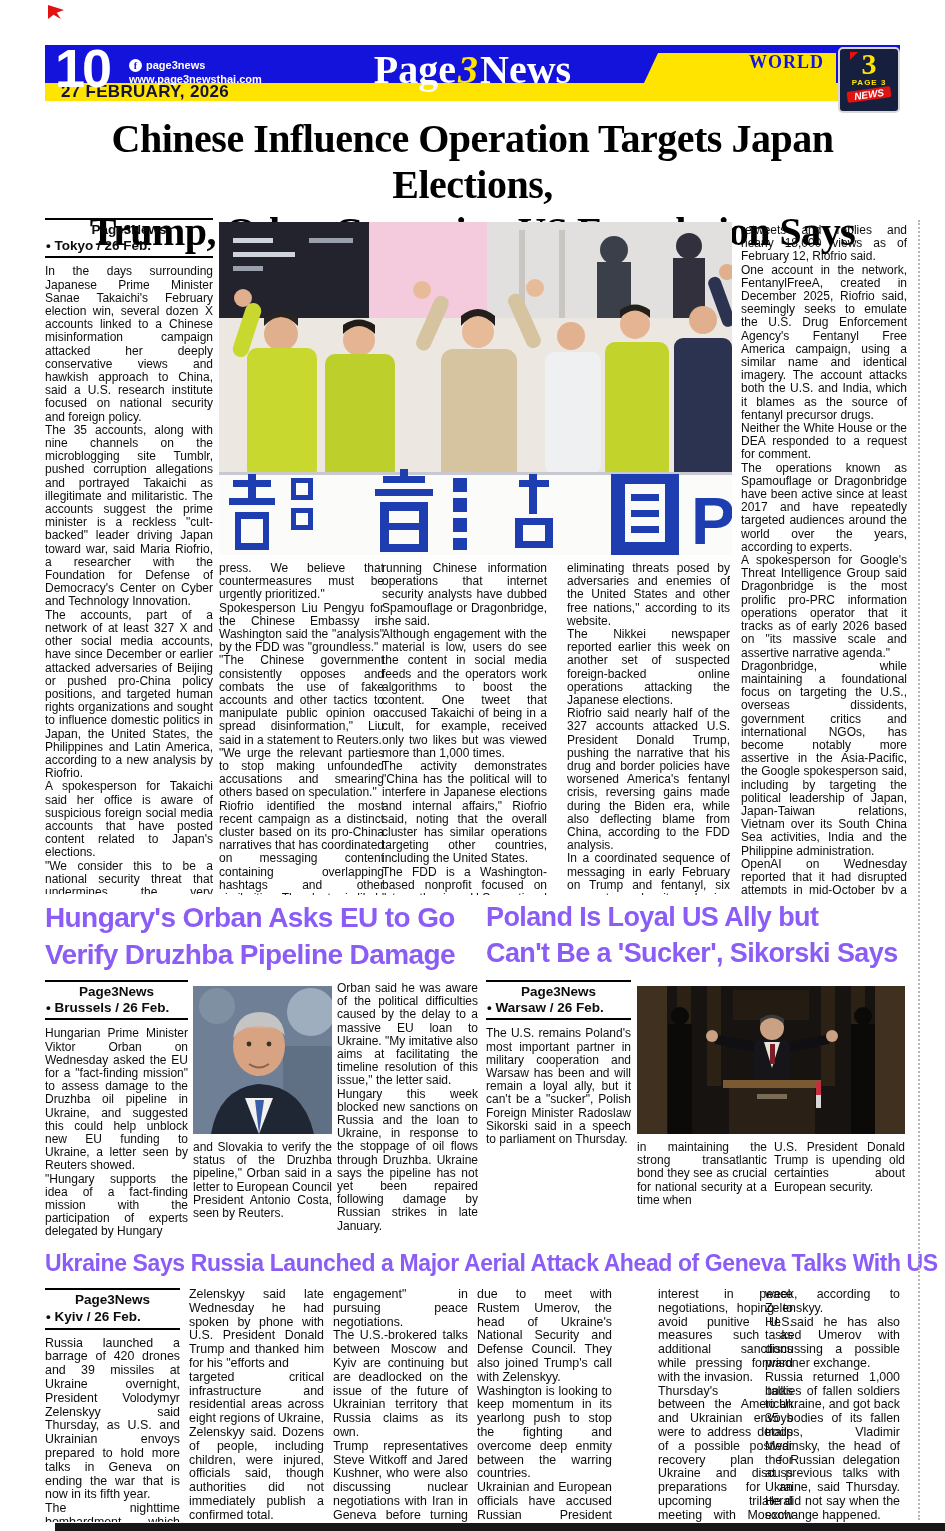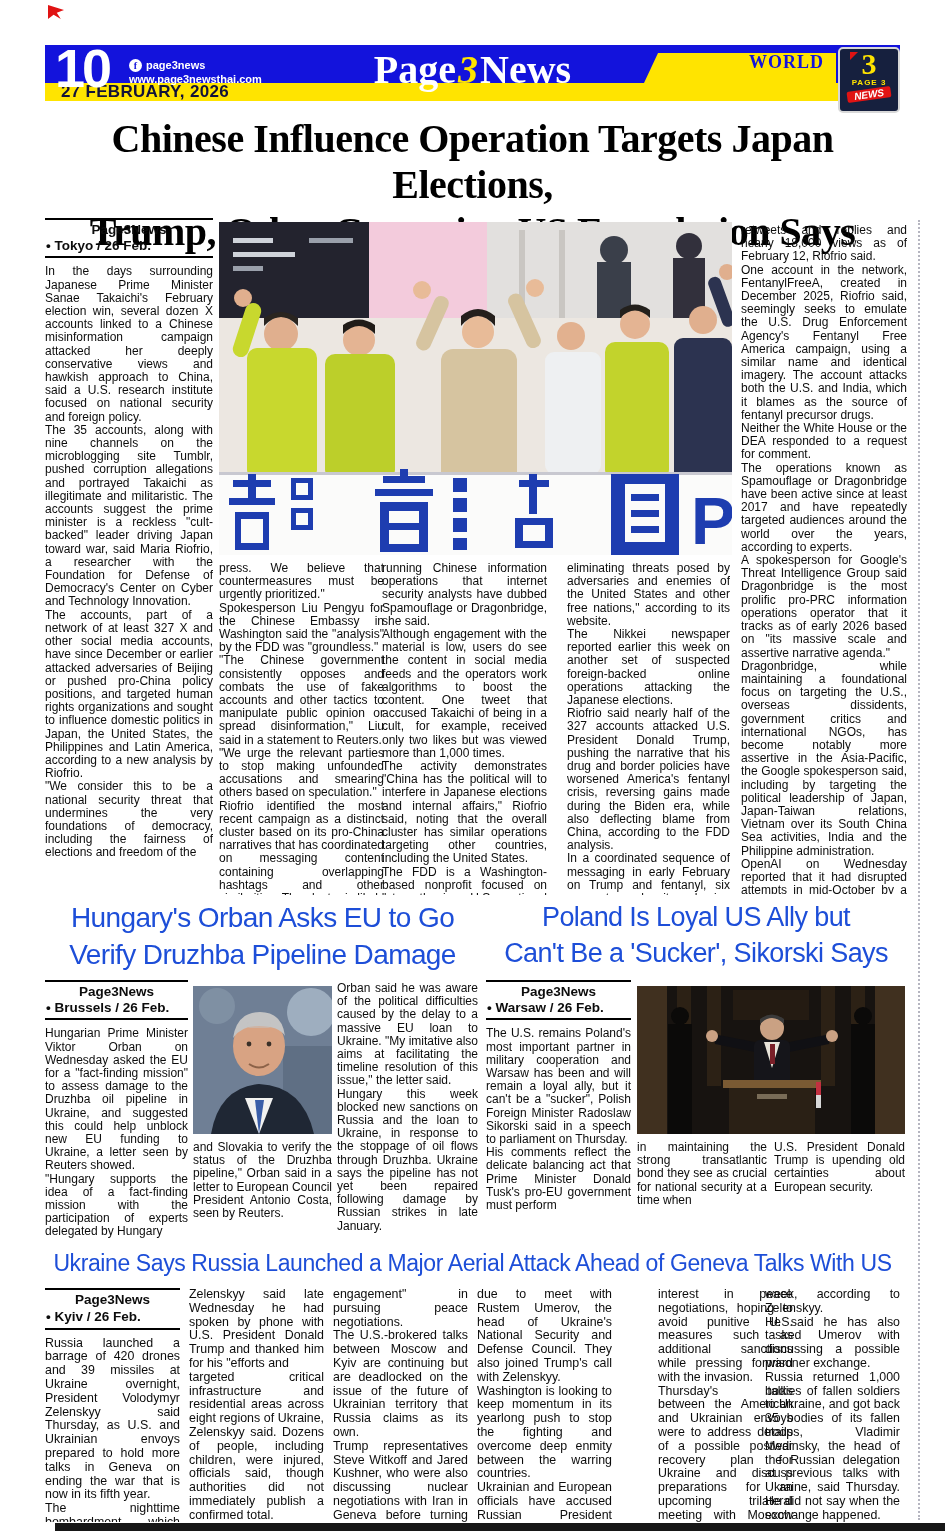--- a/index.html
+++ b/index.html
@@ -34,21 +34,21 @@
   .logo-news { margin:2px auto 0; width:44px; background:var(--news-red,#e01313); color:#fff;
                font-style:italic; font-weight:bold; font-size:10px; transform:rotate(-8deg); border-radius:2px; }
   .date-strip { height:18px; background:var(--accent-yellow,#ffe400); }
   .date-strip span { margin-left:16px; font-size:17px; font-weight:bold; color:#12123a;
                      line-height:18px; display:inline-block; letter-spacing:0.3px; }
 
   
   .lead-headline { position:absolute; left:45px; top:116px; width:855px; text-align:center;
                    font-family:"Liberation Serif", serif; font-weight:bold; font-size:40px;
                    line-height:1.16; color:#000; white-space:pre-line; letter-spacing:-0.5px; }
-  .sub-headline { position:absolute; text-align:center; font-weight:normal; color:#1d4ed8;
+  .sub-headline { position:absolute; font-weight:bold; color:#8b5cf6;
                   font-size:28px; line-height:1.32; white-space:pre-line; letter-spacing:-0.6px; }
   .h-hu { left:45px; top:900px; width:435px; }
   .h-pl { left:486px; top:900px; width:420px; font-size:27px; }
   .h-uk { left:45px; top:1248px; width:855px; font-size:23px; white-space:nowrap; letter-spacing:-0.4px; }
 
   
   .col { position:absolute; overflow:hidden; text-align:justify; font-size:12px; line-height:13.2px; color:#0c0c0c; }
   .col p { margin:0; }
   .col-lg { font-size:12.4px; line-height:13.8px; }
   .byline { border-top:2px solid #000; border-bottom:2px solid #000; padding:3px 1px 4px; margin-bottom:7px;
@@ -126,20 +126,21 @@
 
   <div class="col c-lead-1">
     <div class="byline">
       <span class="b-brand">Page3News</span>
       <span class="b-date">• Tokyo / 26 Feb.</span>
     </div>
     <div>
         <p>In the days surrounding Japanese Prime Minister Sanae Takaichi's February election win, several dozen X accounts linked to a Chinese misinformation campaign attacked her deeply conservative views and hawkish approach to China, said a U.S. research institute focused on national security and foreign policy.</p>
         <p>The 35 accounts, along with nine channels on the microblogging site Tumblr, pushed corruption allegations and portrayed Takaichi as illegitimate and militaristic. The accounts suggest the prime minister is a reckless "cult-backed" leader driving Japan toward war, said Maria Riofrio, a researcher with the Foundation for Defense of Democracy's Center on Cyber and Technology Innovation.</p>
         <p>The accounts, part of a network of at least 327 X and other social media accounts, have since December or earlier attacked adversaries of Beijing or pushed pro-China policy positions, and targeted human rights organizations and sought to influence domestic politics in Japan, the United States, the Philippines and Latin America, according to a new analysis by Riofrio.</p>
+        <p>A spokesperson for Takaichi said her office is aware of suspicious foreign social media accounts that have posted content related to Japan's elections.</p>
         <p>"We consider this to be a national security threat that undermines the very foundations of democracy, including the fairness of elections and freedom of the</p>
       </div>
   </div>
 
   <figure class="photo ph-lead">
     <svg width="513" height="333" viewBox="0 0 513 333">
       <rect width="513" height="333" fill="#ece7e1"></rect>
       <rect x="0" y="0" width="150" height="96" fill="#23232e"></rect>
       <rect x="14" y="16" width="40" height="5" fill="#cfd3da"></rect>
         <rect x="14" y="30" width="62" height="5" fill="#cfd3da"></rect>
@@ -289,21 +290,20 @@
   <h2 class="sub-headline h-pl">Poland Is Loyal US Ally but
 Can't Be a 'Sucker', Sikorski Says</h2>
 
   <div class="col c-pl-1">
     <div class="byline">
       <span class="b-brand">Page3News</span>
       <span class="b-date">• Warsaw / 26 Feb.</span>
     </div>
     <div>
         <p>The U.S. remains Poland's most important partner in military cooperation and Warsaw has been and will remain a loyal ally, but it can't be a "sucker", Polish Foreign Minister Radoslaw Sikorski said in a speech to parliament on Thursday.</p>
-        <p>His comments reflect the delicate balancing act that Prime Minister Donald Tusk's pro-EU government must perform</p>
       </div>
   </div>
 
   <figure class="photo ph-sejm">
     <svg width="268" height="148" viewBox="0 0 268 148">
       <rect width="268" height="148" fill="#171310"></rect>
       <rect x="0" y="0" width="30" height="148" fill="#40301f"></rect>
       <rect x="238" y="0" width="30" height="148" fill="#40301f"></rect>
       <rect x="40" y="0" width="14" height="100" fill="#2c2115"></rect>
         <rect x="70" y="0" width="14" height="100" fill="#2c2115"></rect>

